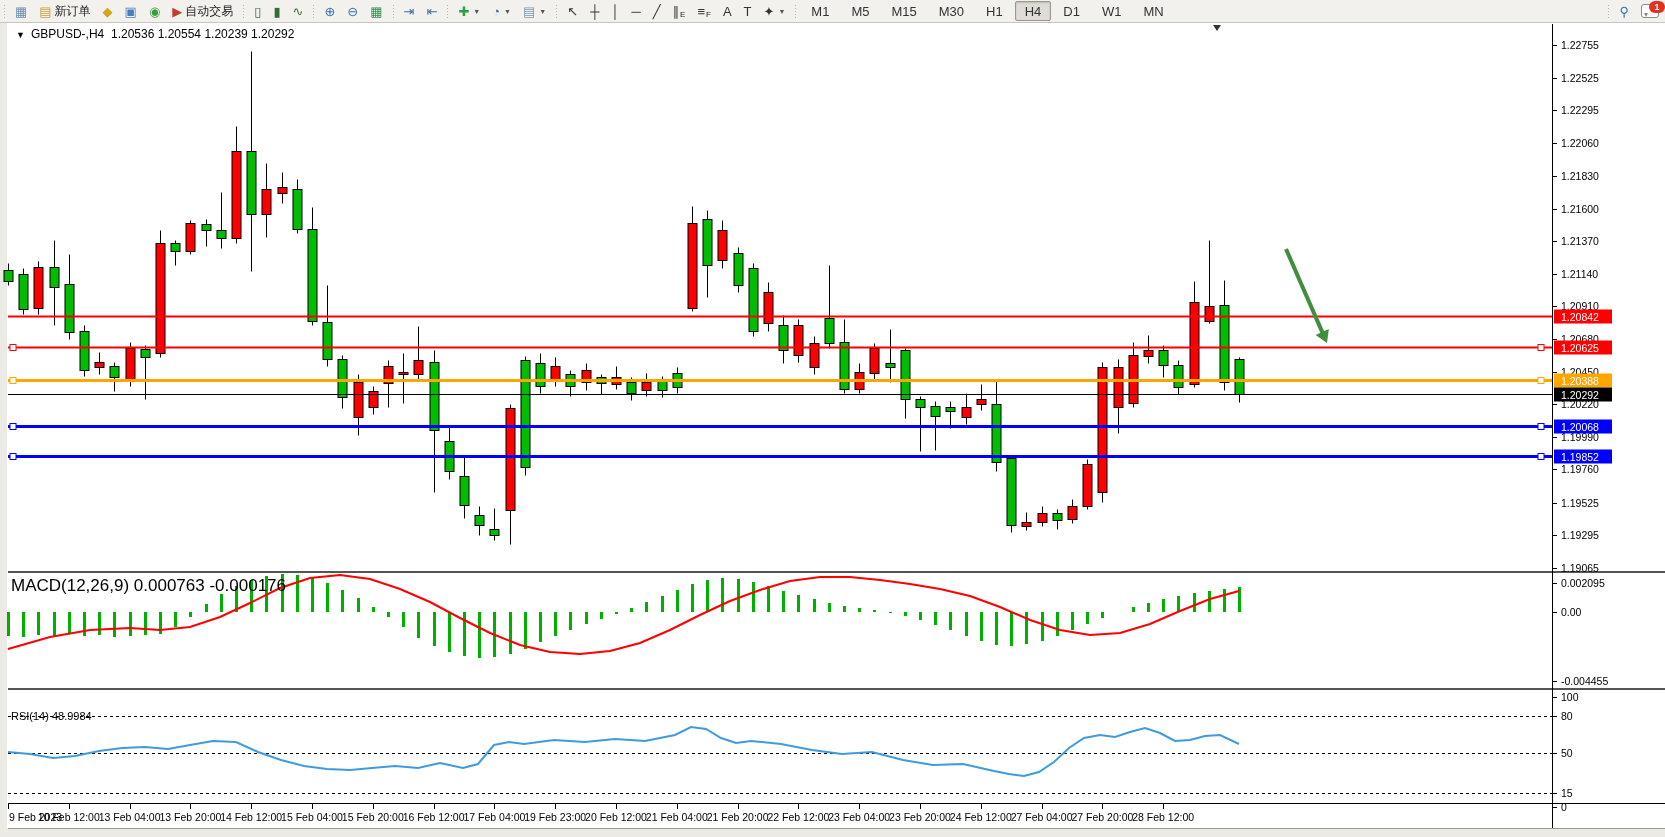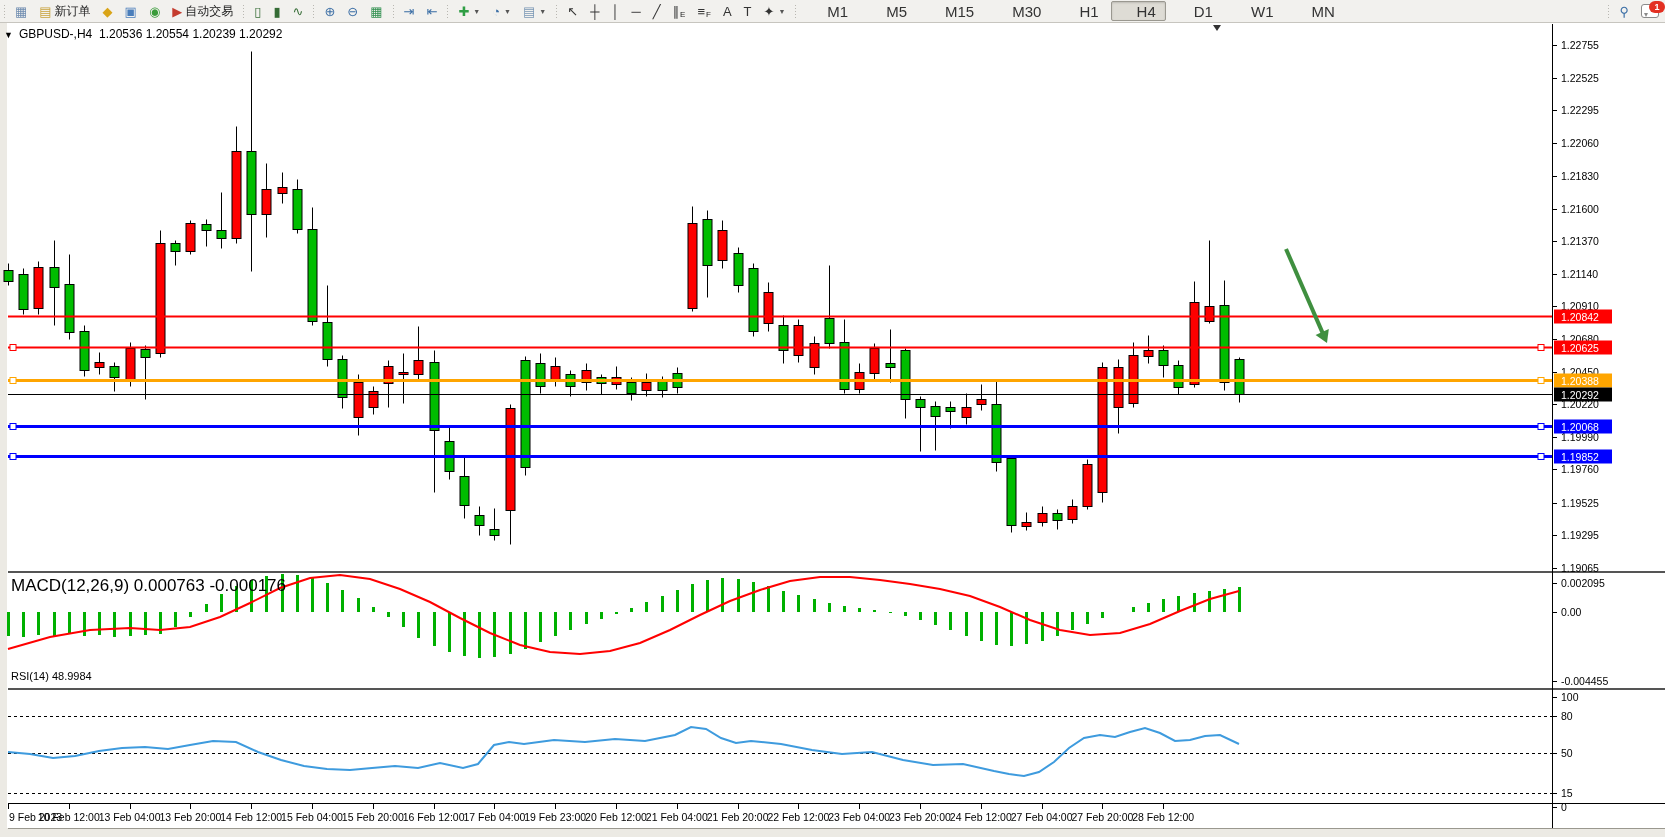--- a/index.html
+++ b/index.html
@@ -6,33 +6,33 @@
   .app{position:relative;width:1665px;height:837px;background:#eceae4;font-family:"Liberation Sans","DejaVu Sans",sans-serif;overflow:hidden;}
   
   .toolbar{position:absolute;left:0;top:0;width:1665px;height:22px;background:linear-gradient(#fdfdfc,#ececе8);background-color:#f2f1ee;border-bottom:1px solid #c7c5bf;display:flex;align-items:center;z-index:30;}
   .tgroup{display:flex;align-items:center;height:22px;}
   .grip{width:5px;height:16px;margin:0 2px;background-image:radial-gradient(#b9b7b1 1px,transparent 1px);background-size:3px 3px;background-position:1px 1px;}
   .tbtn{display:flex;align-items:center;gap:3px;height:18px;padding:0 4px;margin:0 1px;border:1px solid transparent;border-radius:2px;font-size:12px;color:#222;cursor:default;white-space:nowrap;}
   .tbtn.active{border:1px solid #9a9890;background:#dedcd5;box-shadow:inset 0 1px 2px rgba(0,0,0,.15);}
   .tbtn .ico{font-size:13px;line-height:13px;}
   .tbtn .sub{font-size:8px;margin-left:-2px;margin-top:6px;}
   .tbtn .dd{font-size:7px;color:#555;margin-left:1px;}
-  .tf{font-size:15px;color:#333;padding:0 5px;margin-left:16px;}
+  .tf{font-size:13px;color:#333;padding:0 5px;}
   .spacer{flex:1;}
   .bubble{position:relative;width:16px;height:12px;border:1px solid #8a8a8a;border-radius:3px;background:#fff;}
   .bubble:after{content:"";position:absolute;left:2px;bottom:-4px;border:4px solid transparent;border-top-color:#8a8a8a;border-left-width:2px;border-right-width:2px;}
   .badge{position:absolute;top:-4px;right:-7px;min-width:12px;height:12px;border-radius:7px;background:#e33022;color:#fff;font-size:9px;line-height:12px;text-align:center;padding:0 2px;font-weight:bold;}
   
   .surface{position:absolute;left:7px;top:23px;width:1658px;height:805px;background:#fff;}
   .leftedge{position:absolute;left:0;top:23px;width:7px;height:805px;background:#eceae4;border-right:1px solid #b5b3ac;}
   .overlay-label{position:absolute;z-index:20;color:#000;white-space:pre;}
-  #chart-title{left:4px;top:27px;font-size:12px;}
+  #chart-title{left:16px;top:27px;font-size:12px;}
   #chart-title .caret{font-size:9px;margin-right:6px;}
   #macd-label{left:11px;top:576px;font-size:17px;}
-  #rsi-label{left:11px;top:670px;font-size:11px;}
+  #rsi-label{left:11px;top:710px;font-size:11px;}
   svg text{font-family:"Liberation Sans","DejaVu Sans",sans-serif;}
 </style>
 </head>
 <body>
 
 <div class="app">
   <div class="toolbar" id="toolbar">
       <div class="tgroup">
         <span class="grip"></span>
         <div class="tbtn">

